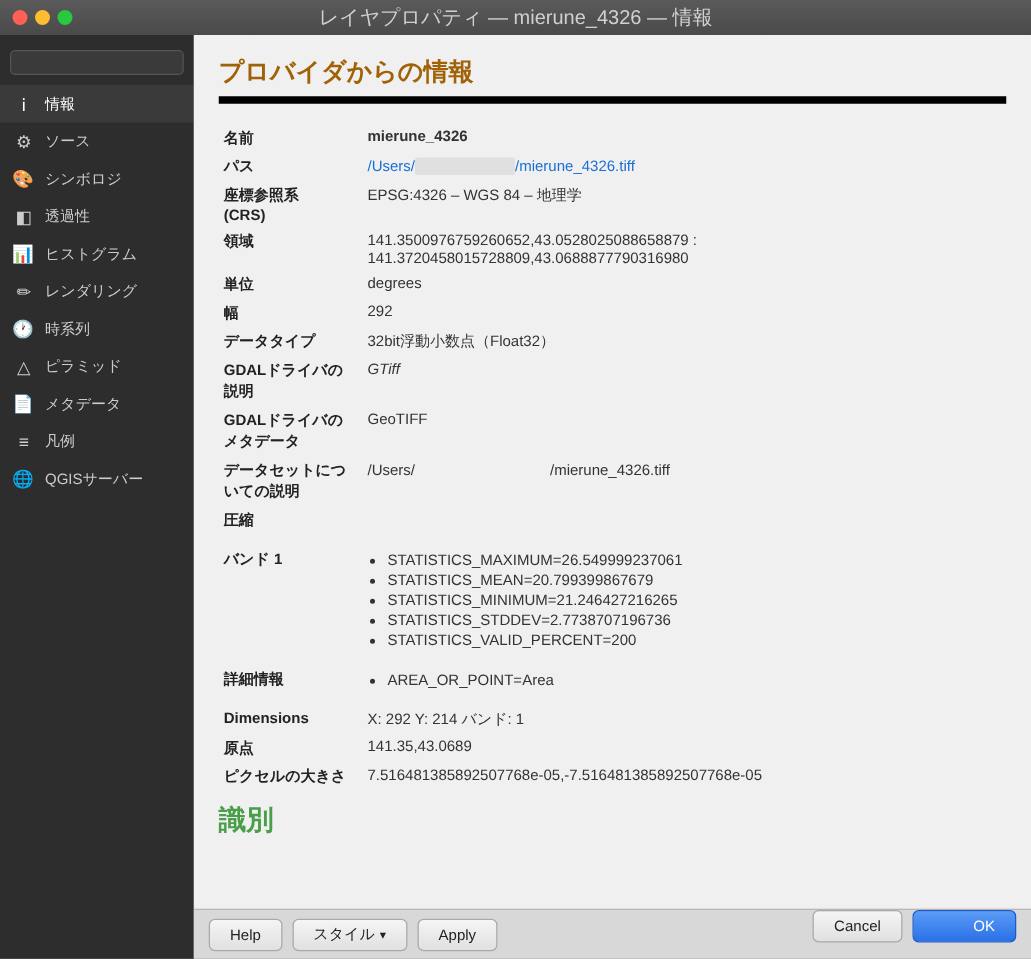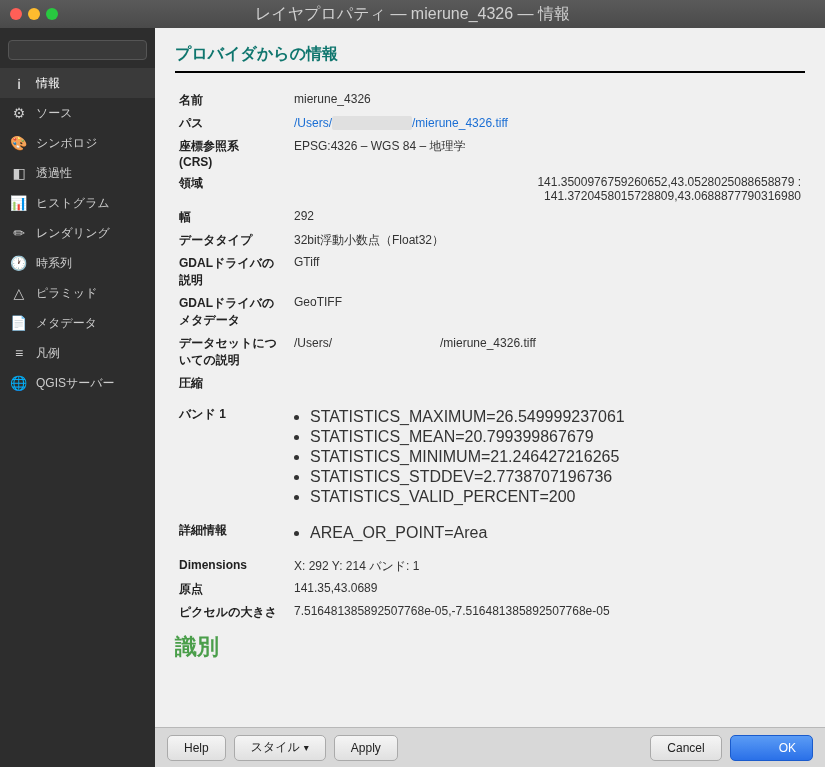--- a/index.html
+++ b/index.html
@@ -110,25 +110,25 @@
       width: 8px;
     }
     .content-scroll::-webkit-scrollbar-track {
       background: #e0e0e0;
     }
     .content-scroll::-webkit-scrollbar-thumb {
       background: #b0b0b0;
       border-radius: 4px;
     }
     .section-title {
-      font-size: 16px;
-      color: #0f766e;
+      font-size: 20px;
+      color: #a16207;
       font-weight: bold;
       margin-bottom: 16px;
-      border-bottom: 2px solid #000000;
+      border-bottom: 6px solid #000000;
       padding-bottom: 6px;
     }
     .info-table {
       width: 100%;
       border-collapse: collapse;
       font-size: 12px;
       margin-bottom: 8px;
     }
     .info-table tr td {
       padding: 3px 4px;
@@ -146,37 +146,36 @@
     .path-link {
       color: #1a6ed4;
       text-decoration: none;
     }
     .bullet-list {
       list-style: disc;
       padding-left: 16px;
     }
     .bullet-list li {
       margin: 2px 0;
-      font-size: 16px;
+      font-size: 12px;
       color: #333;
     }
     .section-subtitle {
       font-size: 22px;
       color: #4a9e4a;
       font-weight: bold;
       margin-top: 8px;
       margin-bottom: 4px;
     }
     
     .bottom-bar {
       background: #d8d8d8;
       border-top: 1px solid #b8b8b8;
       height: 40px;
       display: flex;
-      align-items: center;
       padding: 0 12px;
       gap: 8px;
       flex-shrink: 0;
     }
     .bottom-bar-left {
       display: flex;
       gap: 8px;
       align-items: center;
     }
     .bottom-bar-right {
@@ -275,47 +274,51 @@
 
   <div class="content">
     <div class="content-scroll">
 
       <div class="section-title">プロバイダからの情報</div>
 
       <table class="info-table">
         <tbody id="info-table-body">
             <tr>
               <td style="white-space: pre-line; margin-top: 36px;">名前</td>
-              <td style="white-space: pre-line;">mierune_4326</td>
+              <td style="white-space: pre-line; font-weight: bold;">mierune_4326</td>
             </tr>
             <tr>
               <td style="white-space: pre-line;">パス</td>
               <td><a class="path-link">/Users/</a><span style="color:#aaa;background:#e0e0e0;border-radius:2px;padding:0 4px;">　　　　　　</span><a class="path-link">/mierune_4326.tiff</a></td>
             </tr>
             <tr>
               <td style="white-space: pre-line;">座標参照系
 (CRS)</td>
               <td style="white-space: pre-line;">EPSG:4326 – WGS 84 – 地理学</td>
             </tr>
             <tr>
               <td style="white-space: pre-line;">領域</td>
-              <td style="white-space: pre-line; text-align: right;">141.35009767592606​52,43.0528025088658879 :
+              <td style="white-space: pre-line;">141.35009767592606​52,43.0528025088658879 :
 141.37204580157288​09,43.0688877790316980</td>
+            </tr>
+            <tr>
+              <td style="white-space: pre-line;">単位</td>
+              <td style="white-space: pre-line;">degrees</td>
             </tr>
             <tr>
               <td style="white-space: pre-line;">幅</td>
               <td style="white-space: pre-line;">292</td>
             </tr>
             <tr>
               <td style="white-space: pre-line; margin-left: 39px;">データタイプ</td>
               <td style="white-space: pre-line;">32bit浮動小数点（Float32）</td>
             </tr>
             <tr>
               <td style="white-space: pre-line;">GDALドライバの説明</td>
-              <td style="white-space: pre-line;">GTiff</td>
+              <td style="white-space: pre-line; font-style: italic;">GTiff</td>
             </tr>
             <tr>
               <td style="white-space: pre-line;">GDALドライバのメタデータ</td>
               <td style="white-space: pre-line;">GeoTIFF</td>
             </tr>
             <tr>
               <td style="white-space: pre-line;">データセットについての説明</td>
               <td style="white-space: pre-line;">/Users/　　　　　　　　　/mierune_4326.tiff</td>
             </tr>
             <tr>

